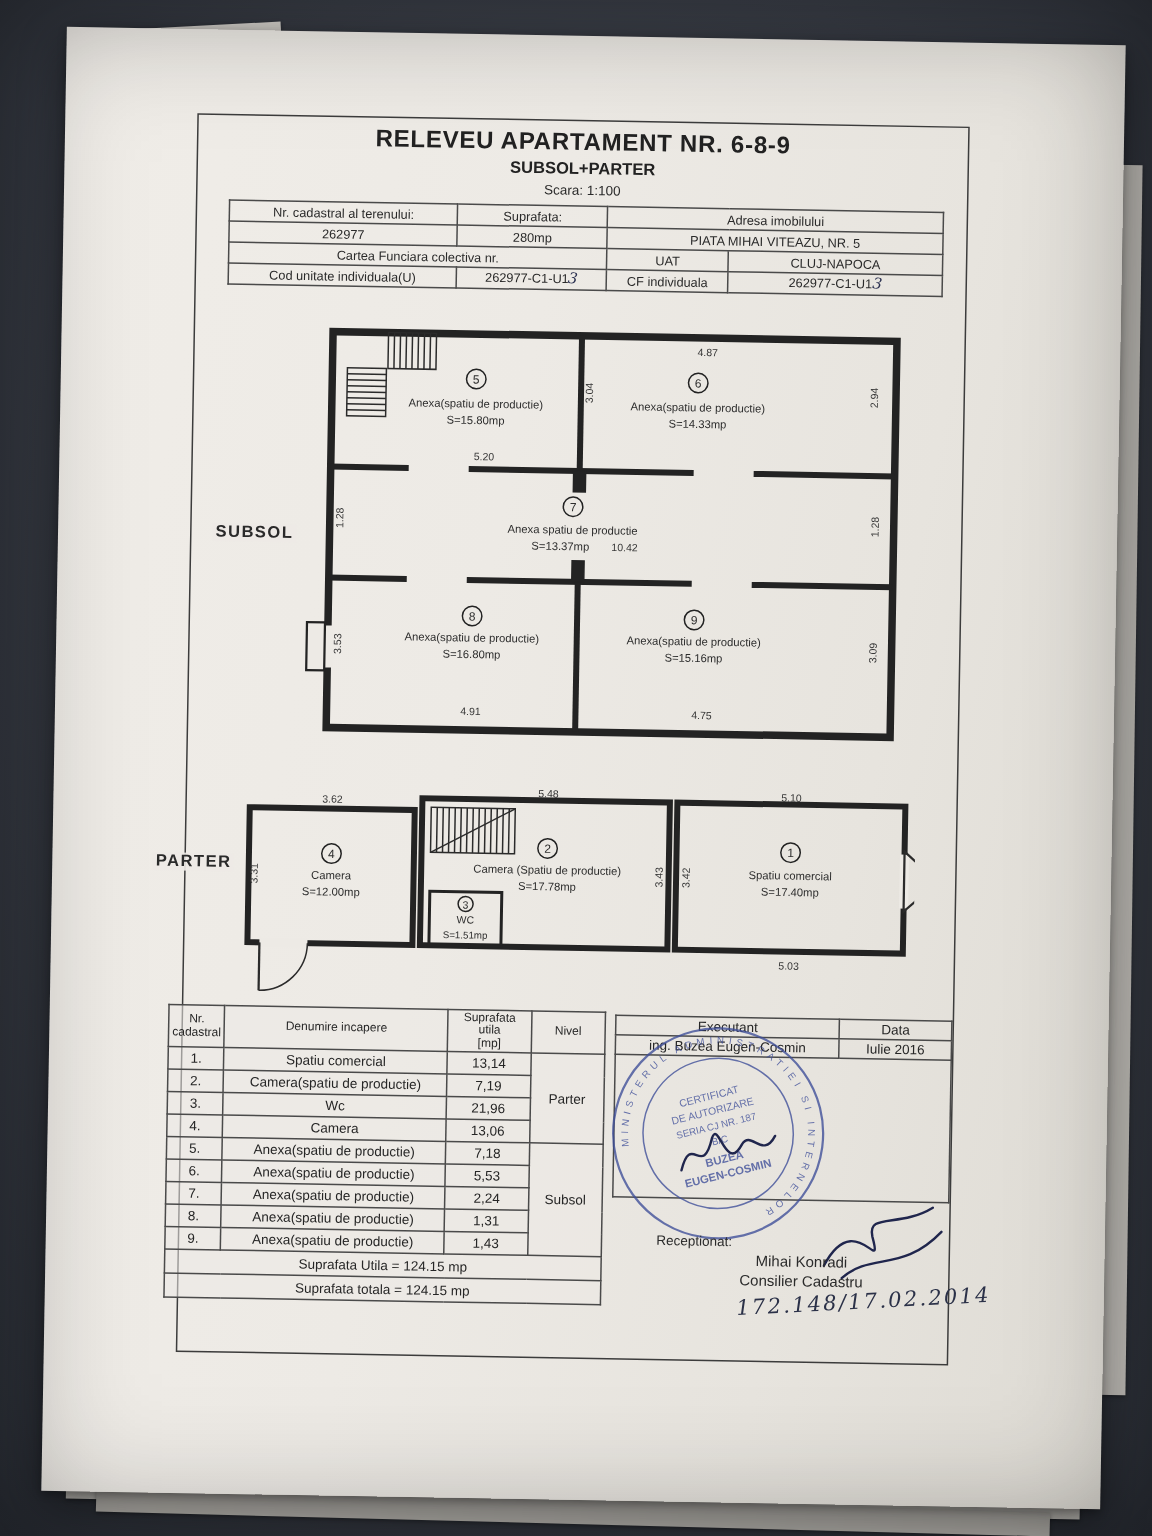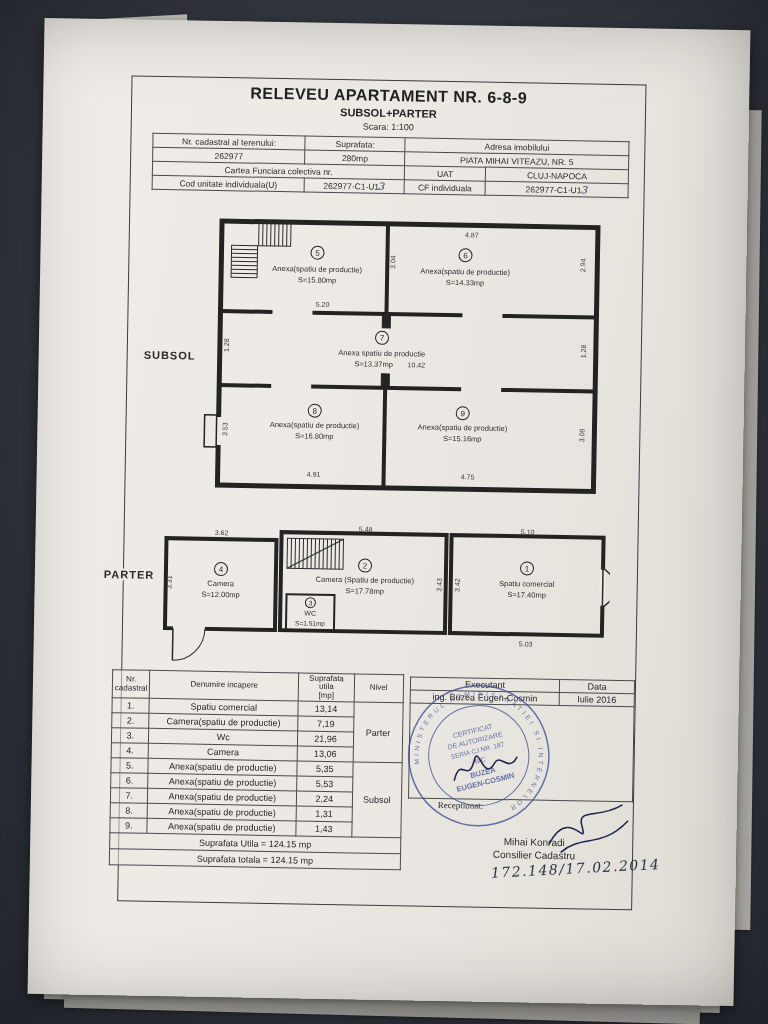--- a/index.html
+++ b/index.html
@@ -39,21 +39,21 @@
   .area-table tfoot td{height:13px;}
   .exec-table{position:absolute;left:288px;top:595px;width:225px;}
   .exec-table td{border:1px solid #4a4a4a;font-size:9px;color:#262626;text-align:center;padding:1px 2px;}
   .exec-space{height:92px;}
   .stamp-svg{position:absolute;left:283px;top:598px;transform:rotate(-15deg);opacity:.78;}
   .stamp-svg text{fill:#3e4e99;}
   .stamp-ring{font-size:6.5px;letter-spacing:3px;}
   .stamp-line{font-size:7px;}
   .stamp-line-sm{font-size:6.5px;}
   .stamp-line-b{font-size:7.5px;font-weight:bold;}
-  .receptionat{position:absolute;left:318px;top:718px;font-size:9px;color:#2a2a2a;font-family:Liberation Serif, serif;}
+  .receptionat{position:absolute;left:318px;top:740px;font-size:9px;color:#2a2a2a;}
   .approver{position:absolute;left:350px;top:752px;width:130px;text-align:center;font-size:10px;color:#2b2b2b;line-height:1.3;}
   .hand-ref{position:absolute;left:372px;top:776px;font-family:"DejaVu Serif",serif;font-style:italic;font-size:14px;letter-spacing:1.5px;color:#2b3148;transform:rotate(-4deg);white-space:nowrap;}
   .sig{position:absolute;}
   .sig path{stroke:#20264d;stroke-width:1.6;fill:none;stroke-linecap:round;}
 </style>
 </head>
 <body>
 
 <div class="photo">
   <div class="sheet sheet-t"></div>
@@ -265,21 +265,21 @@
               <td>21,96</td>
             </tr>
           <tr>
               <td>4.</td>
               <td>Camera</td>
               <td>13,06</td>
             </tr>
           <tr>
               <td>5.</td>
               <td>Anexa(spatiu de productie)</td>
-              <td>5,35</td>
+              <td>7,18</td>
               <td rowspan="5">Subsol</td>
             </tr>
           <tr>
               <td>6.</td>
               <td>Anexa(spatiu de productie)</td>
               <td>5,53</td>
             </tr>
           <tr>
               <td>7.</td>
               <td>Anexa(spatiu de productie)</td>

